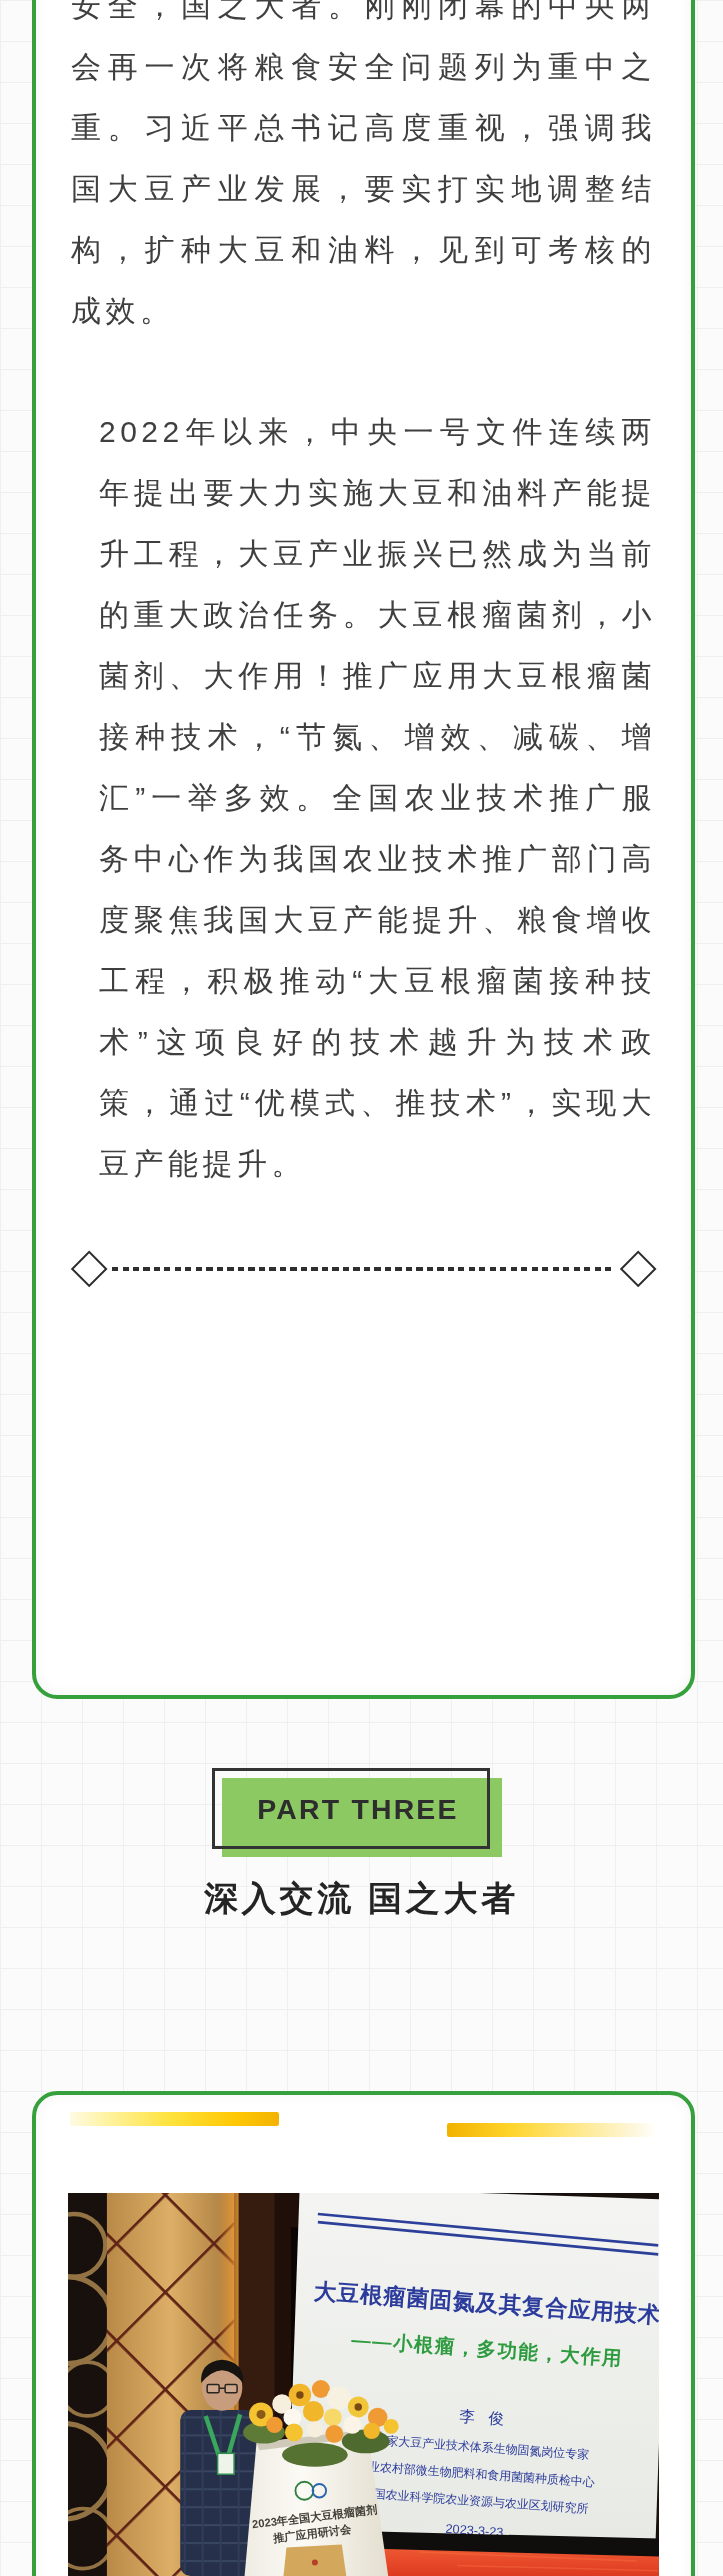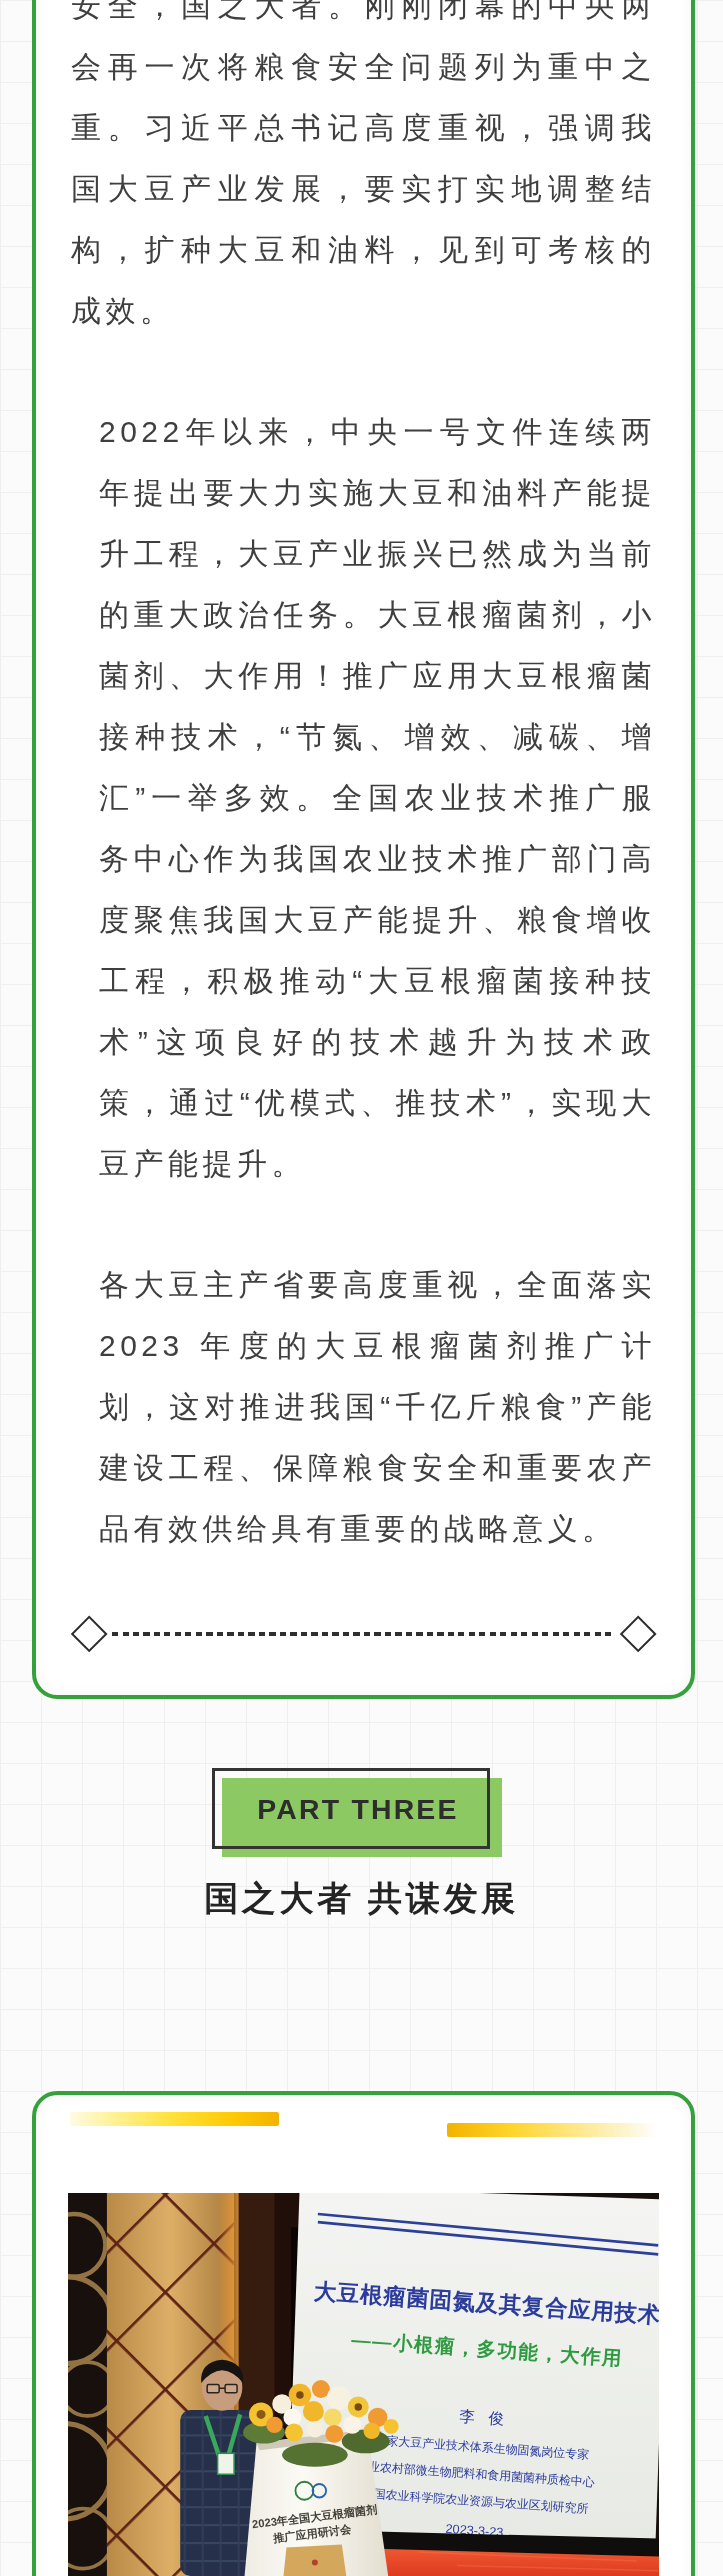--- a/index.html
+++ b/index.html
@@ -50,33 +50,32 @@
   svg text{font-family:"Liberation Sans", sans-serif;}
 </style>
 </head>
 <body>
 
 <div id="page">
 
   <div id="article-card" class="card">
     <p>安全，国之大者。刚刚闭幕的中央两会再一次将粮食安全问题列为重中之重。习近平总书记高度重视，强调我国大豆产业发展，要实打实地调整结构，扩种大豆和油料，见到可考核的成效。</p>
     <p>2022年以来，中央一号文件连续两年提出要大力实施大豆和油料产能提升工程，大豆产业振兴已然成为当前的重大政治任务。大豆根瘤菌剂，小菌剂、大作用！推广应用大豆根瘤菌接种技术，“节氮、增效、减碳、增汇”一举多效。全国农业技术推广服务中心作为我国农业技术推广部门高度聚焦我国大豆产能提升、粮食增收工程，积极推动“大豆根瘤菌接种技术”这项良好的技术越升为技术政策，通过“优模式、推技术”，实现大豆产能提升。</p>
-    <p>各大豆主产省要高度重视，全面落实2023 年度的大豆根瘤菌剂推广计划，这对推进我国“千亿斤粮食”产能建设工程、保障粮食安全和重要农产品有效供给具有重要的战略意义。</p>
     <div class="divider">
       <span class="diamond"><span class="inner"></span></span>
       <span class="dash-line"></span>
       <span class="diamond"><span class="inner"></span></span>
     </div>
   </div>
 
   <div id="badge-green"></div>
   <div id="badge-outline"></div>
   <div id="badge-label">PART THREE</div>
 
-  <div id="section-title">国之大者 共谋发展</div>
+  <div id="section-title">深入交流 国之大者</div>
 
   <div id="photo-card" class="card"></div>
   <div id="hl-bar-left" class="hl-bar"></div>
   <div id="hl-bar-right" class="hl-bar"></div>
 
   <div id="conference-photo">
     <svg width="591" height="383" viewBox="0 0 790 512" xmlns="http://www.w3.org/2000/svg">
       <defs>
         <linearGradient id="goldV" x1="0" y1="0" x2="1" y2="0">
           <stop offset="0" stop-color="#b98a47"></stop>

